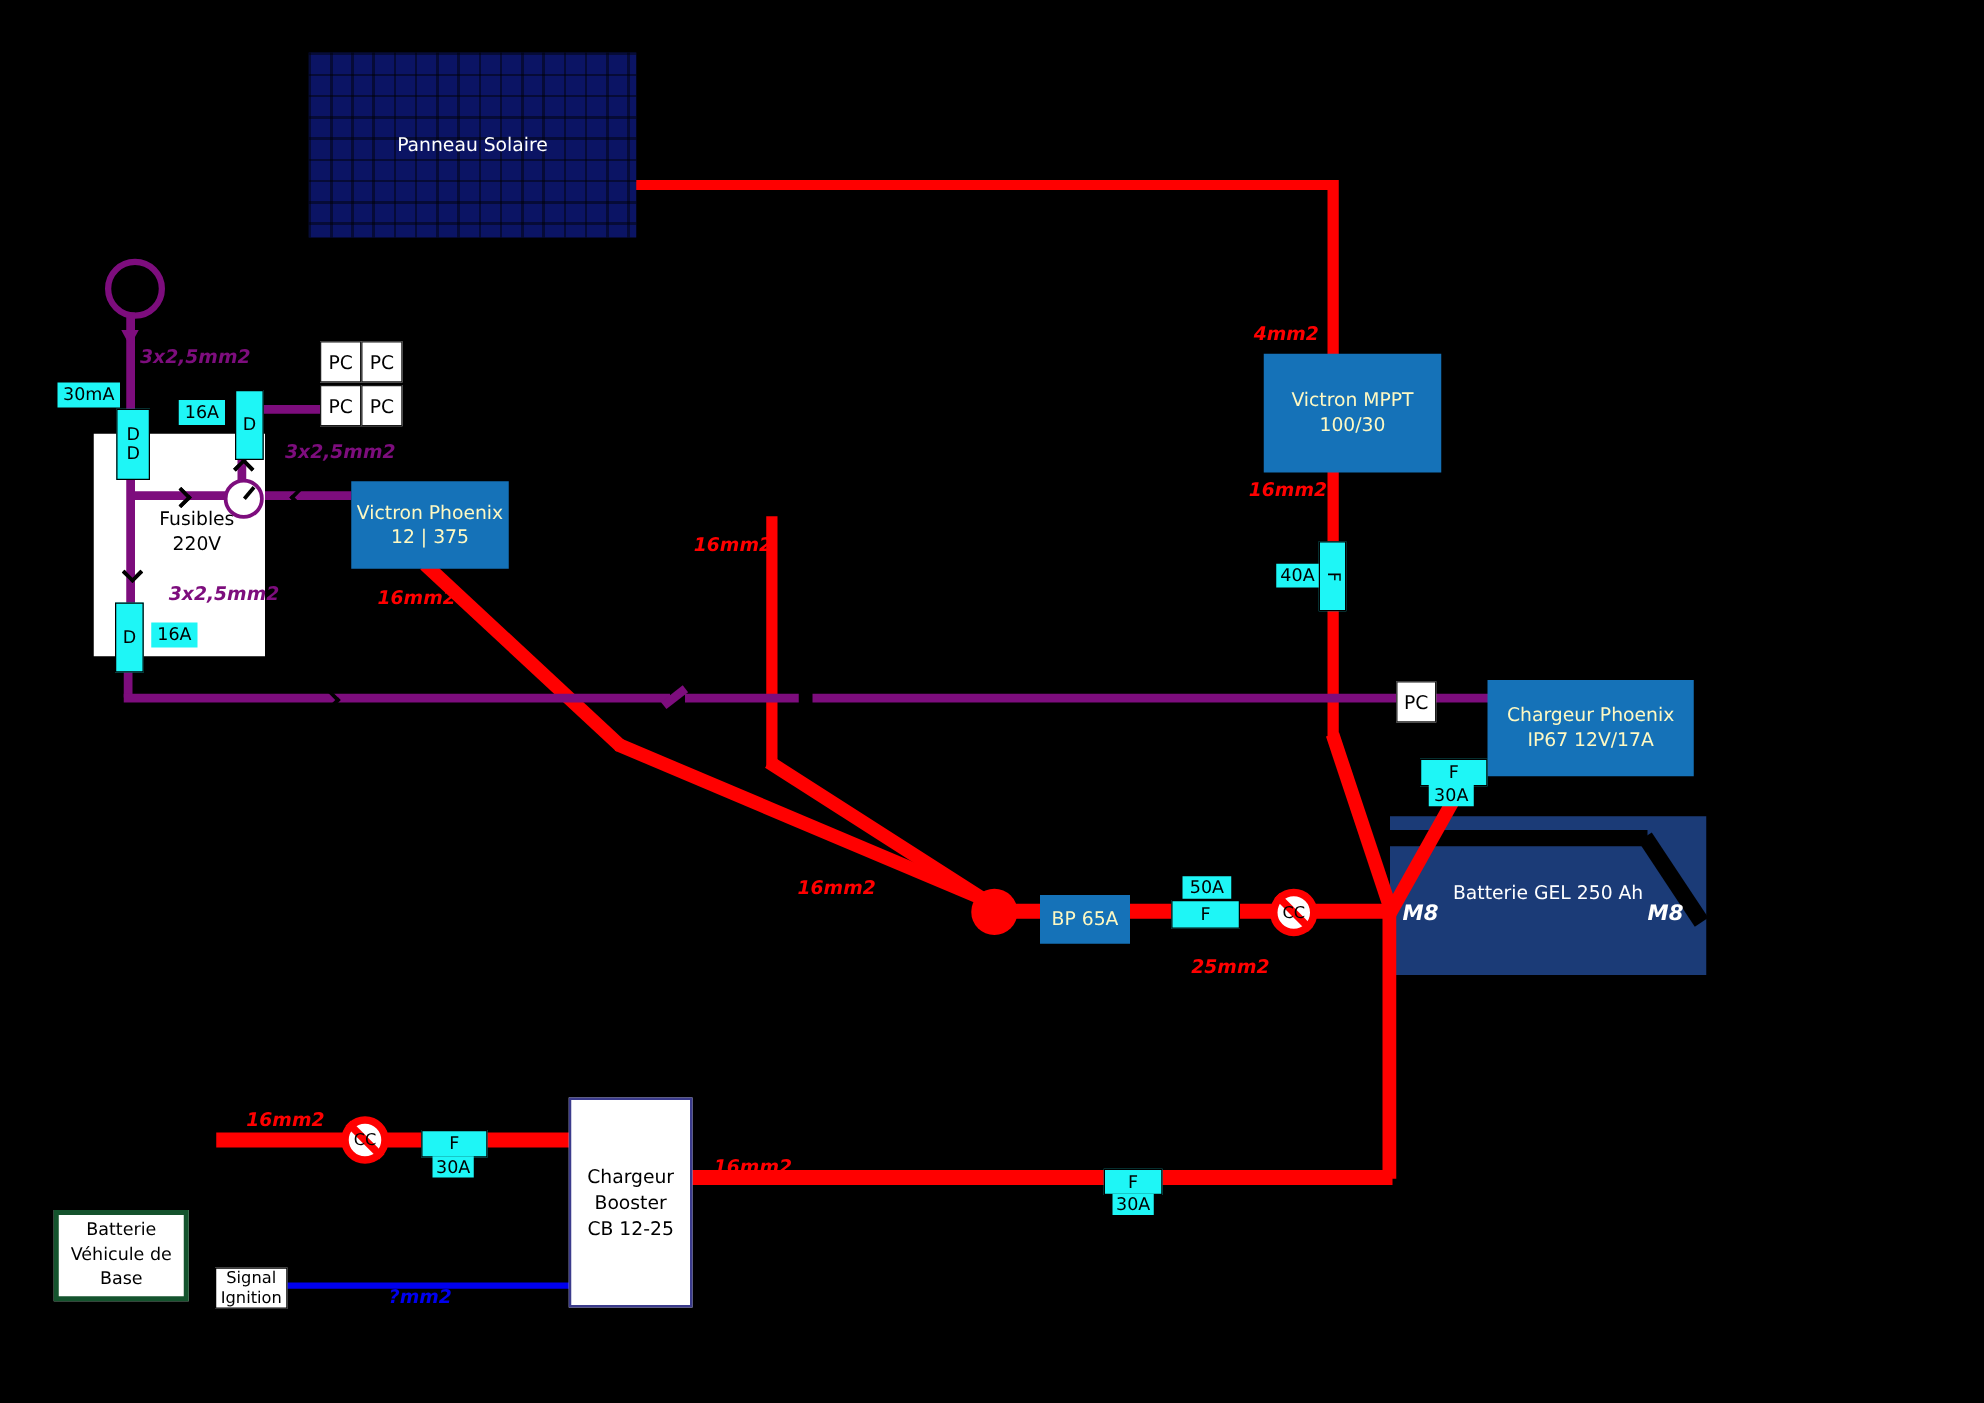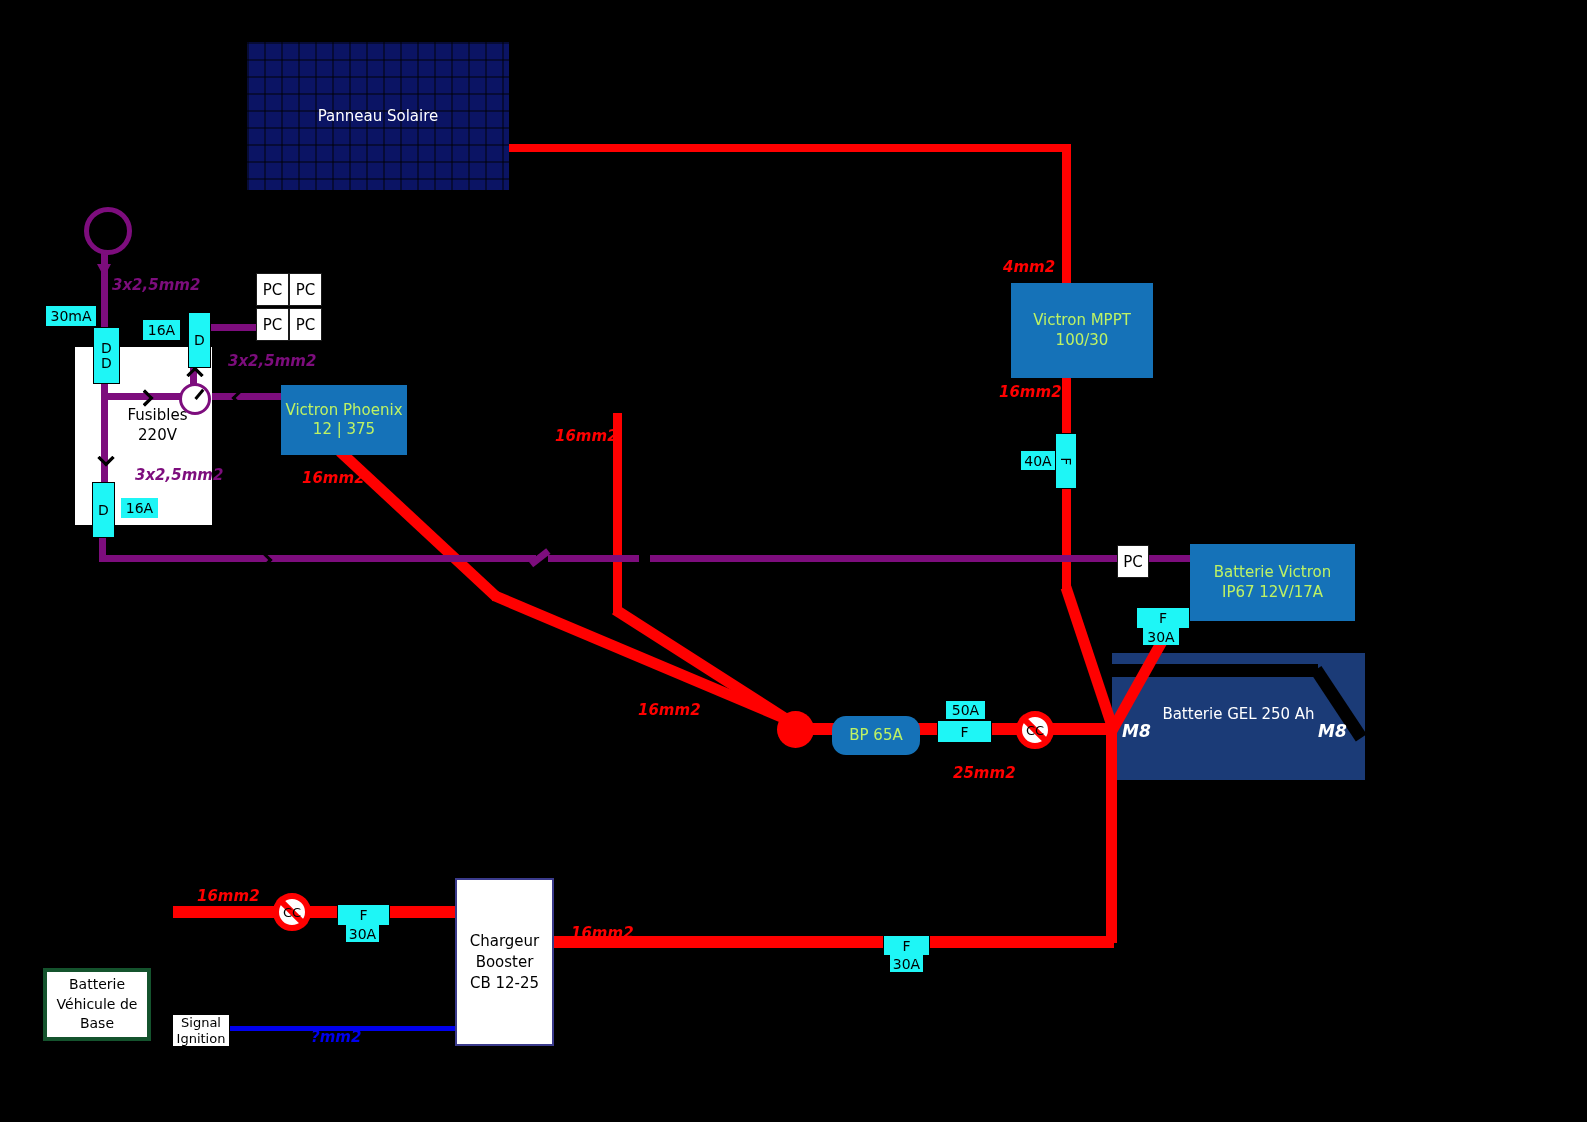--- a/index.html
+++ b/index.html
@@ -4,21 +4,21 @@
 <style>
   html,body{margin:0;padding:0;background:#000;}
   #canvas{position:relative;width:1587px;height:1122px;background:var(--background,#000);
           font-family:"DejaVu Sans","Liberation Sans",sans-serif;overflow:hidden;}
   .abs{position:absolute;}
   .w{position:absolute;z-index:1;}
   .wd{position:absolute;transform-origin:0 50%;z-index:1;}
   .z2{z-index:2;} .z3{z-index:3;} .z4{z-index:4;} .z5{z-index:5;}
   .box{position:absolute;display:flex;align-items:center;justify-content:center;text-align:center;z-index:5;}
   .ml{white-space:pre-line;}
-  .bluebox{background:var(--component_blue,#1572b8);color:#bef264;font-size:15px;line-height:1.3;}
+  .bluebox{background:var(--component_blue,#1572b8);color:#fef9c3;font-size:15px;line-height:1.3;}
   .whitebox{background:#fff;color:#000;}
   .cyan{background:var(--cyan,#1ef6f6);color:#000;}
   .cyanlbl{position:absolute;display:flex;align-items:center;justify-content:center;
            background:var(--cyan,#1ef6f6);color:#000;font-size:14px;z-index:6;}
   .dbox{position:absolute;display:flex;align-items:center;justify-content:center;text-align:center;
         background:var(--cyan,#1ef6f6);border:1px solid #000;color:#000;font-size:14px;line-height:1.05;z-index:6;}
   .wlabel{position:absolute;font-size:15px;font-weight:bold;font-style:italic;z-index:7;text-align:center;}
   .red{color:var(--wire_red,#f00);} .purple{color:var(--wire_purple,#800080);} .blue{color:var(--wire_blue,#00f);}
   .chev{position:absolute;width:9px;height:9px;border-top:3px solid #000;border-right:3px solid #000;z-index:4;}
   .circle{position:absolute;border-radius:50%;}
@@ -124,36 +124,36 @@
 
   <div class="dbox" style="left:1055px;top:433px;width:20px;height:54px;">
     <span style="display:inline-block;transform:rotate(90deg);">F</span>
   </div>
   <div class="cyanlbl" style="left:1021px;top:451px;width:34px;height:19px;">40A</div>
 
   <div class="box whitebox" style="left:1117px;top:545px;width:30px;height:31px;border:1px solid #1a1a1a;">
     <span style="font-size:15px;">PC</span>
   </div>
 
-  <div class="box bluebox ml" style="left:1190px;top:544px;width:165px;height:77px;">Batterie Victron
+  <div class="box bluebox ml" style="left:1190px;top:544px;width:165px;height:77px;">Chargeur Phoenix
 IP67 12V/17A</div>
   <div class="cyanlbl" style="left:1136px;top:607px;width:52px;height:20px;border:1px solid #000;">F</div>
   <div class="cyanlbl" style="left:1143px;top:628px;width:36px;height:17px;">30A</div>
 
   <div class="box" style="left:1112px;top:653px;width:253px;height:127px;background:var(--battery_navy);z-index:2;">
     <span style="position:absolute;left:0;right:0;top:52px;text-align:center;color:#fff;font-size:15px;z-index:3;">Batterie GEL 250 Ah</span>
   </div>
   <div class="w" style="left:1112px;top:664px;width:206px;height:13px;background:var(--wire_black);z-index:3;"></div>
   <div class="wd" style="left:1316px;top:663px;width:82px;height:13px;transform:rotate(56.5deg);background:var(--wire_black);z-index:3;"></div>
   <span class="abs" style="left:1122px;top:721px;color:#fff;font-size:17px;font-weight:bold;font-style:italic;z-index:7;">M8</span>
   <span class="abs" style="left:1318px;top:721px;color:#fff;font-size:17px;font-weight:bold;font-style:italic;z-index:7;">M8</span>
 
   <div class="circle" style="left:777px;top:711px;width:37px;height:37px;background:var(--wire_red);z-index:6;"></div>
 
-  <div class="box bluebox" style="left:832px;top:716px;width:88px;height:39px;border-radius:14px;">BP 65A</div>
+  <div class="box bluebox" style="left:832px;top:716px;width:72px;height:39px;">BP 65A</div>
 
   <div class="cyanlbl" style="left:937px;top:720px;width:53px;height:21px;border:1px solid #000;">F</div>
   <div class="cyanlbl" style="left:946px;top:701px;width:39px;height:18px;">50A</div>
 
   <div class="cc" style="left:1016px;top:711px;">
     <div class="slash"></div>
     <div class="cctxt">CC</div>
   </div>
 
   <div class="box whitebox ml" style="left:455px;top:878px;width:95px;height:164px;border:2px solid #3b3b8c;font-size:15px;line-height:1.4;">Chargeur

